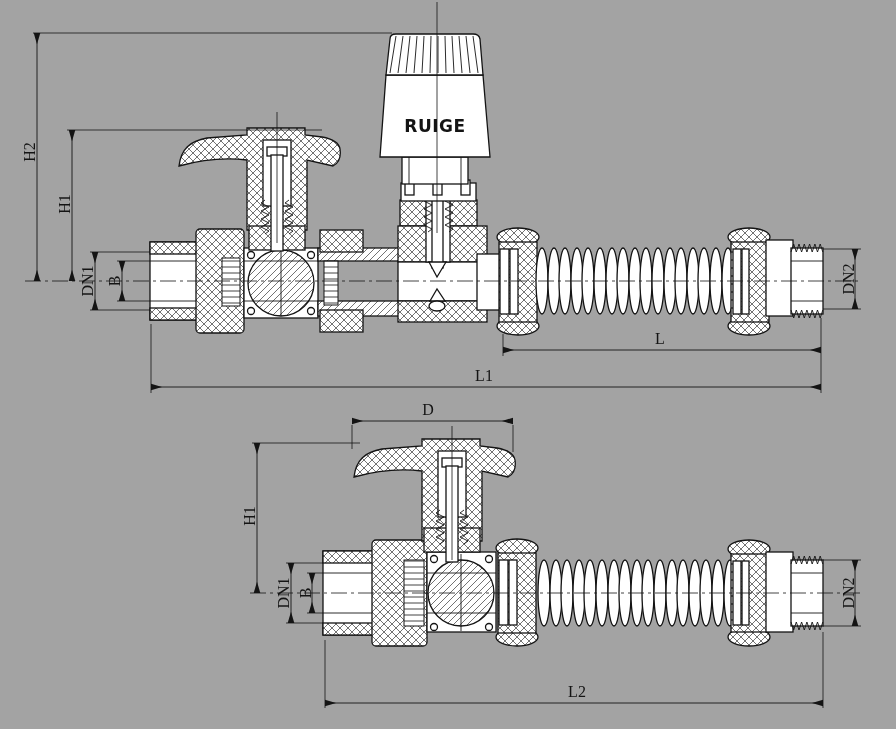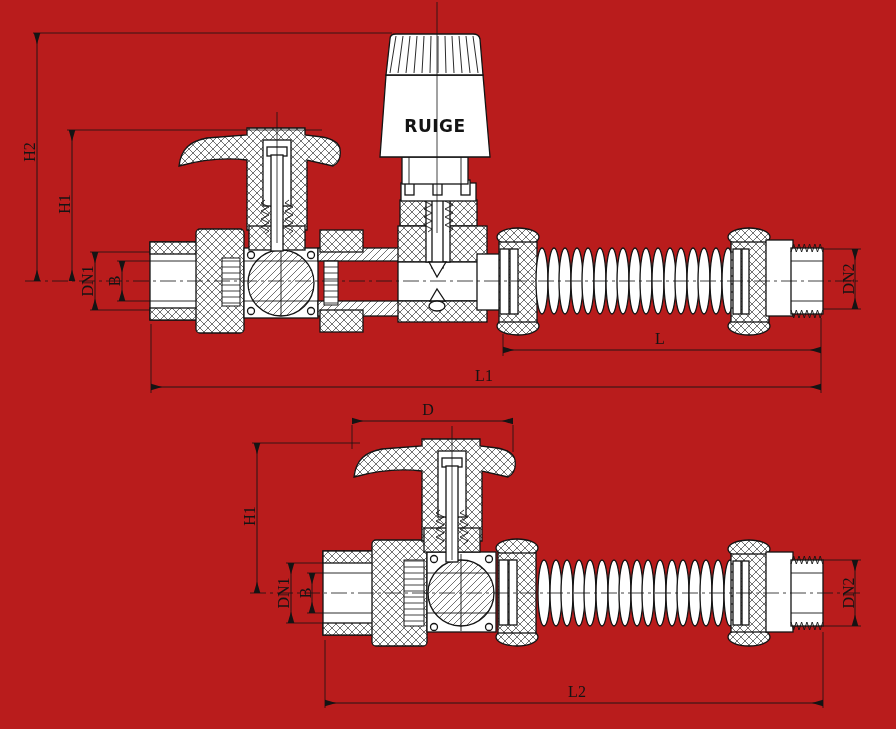--- a/index.html
+++ b/index.html
@@ -1,16 +1,16 @@
 <!DOCTYPE html>
 <html><head>
 <meta charset="utf-8">
 <style>
   html,body{margin:0;padding:0;background:#fff;}
-  .canvas-wrap{width:896px;height:729px;background:#b91c1c;position:relative;overflow:hidden;
+  .canvas-wrap{width:896px;height:729px;background:#a3a3a3;position:relative;overflow:hidden;
                font-family:"Liberation Serif", serif;}
   svg{display:block;}
   .ol{fill:#ffffff;stroke:#141414;stroke-width:1.3;}
   .olx{fill:url(#xh);stroke:#141414;stroke-width:1.3;}
   .old{fill:url(#dh);stroke:#141414;stroke-width:1.3;}
   .lad{fill:url(#lad);stroke:#141414;stroke-width:1;}
   .thin{fill:none;stroke:#141414;stroke-width:0.9;}
   .dimline{fill:none;stroke:#141414;stroke-width:0.9;}
   .extline{fill:none;stroke:#141414;stroke-width:0.8;}
   .cline{fill:none;stroke:#141414;stroke-width:0.8;stroke-dasharray:16 4 3 4;}

